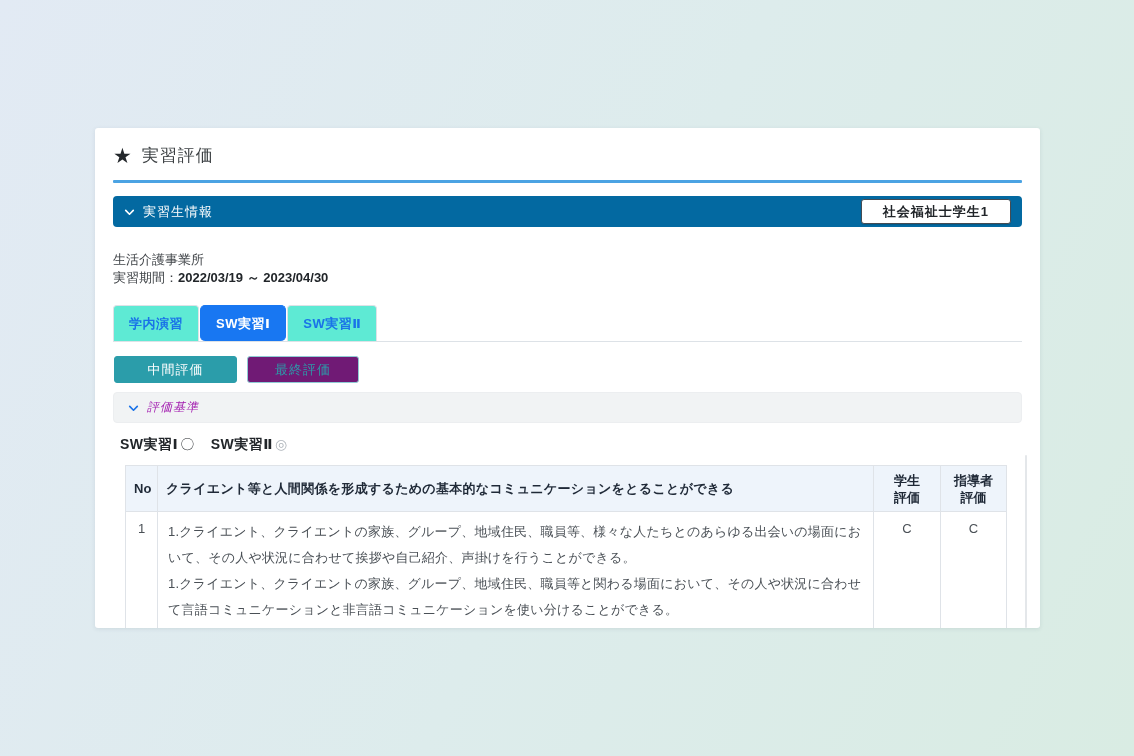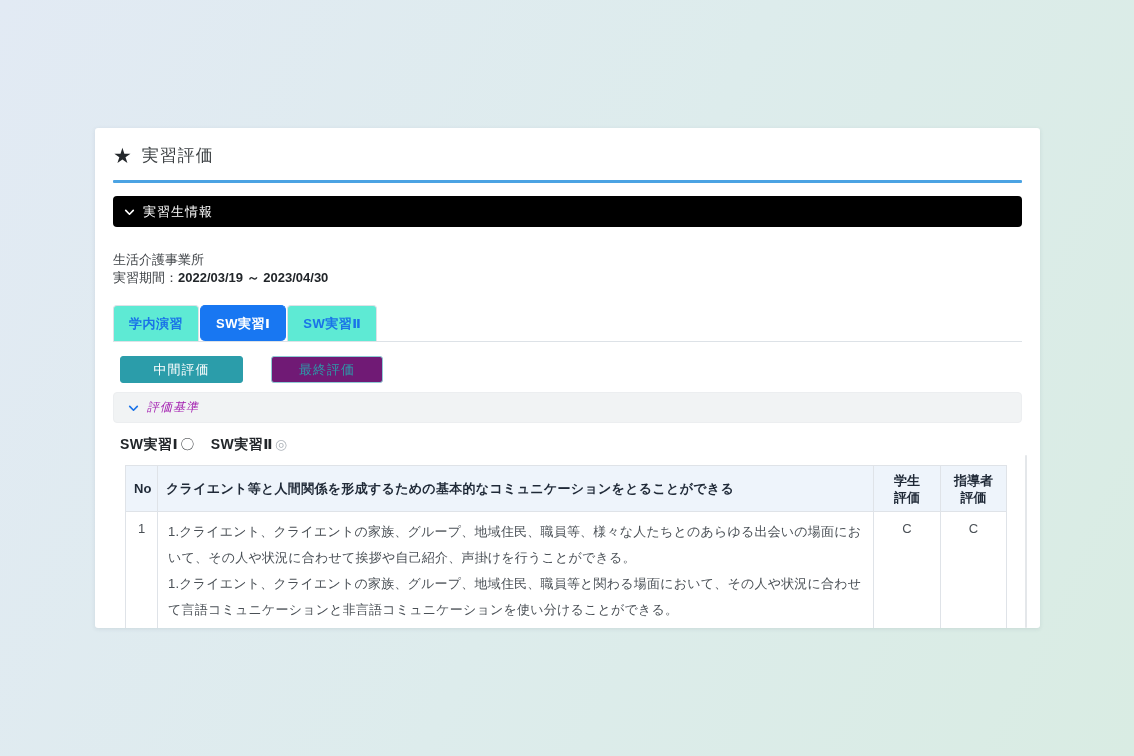--- a/index.html
+++ b/index.html
@@ -25,21 +25,21 @@
   
   .title-row { display: flex; align-items: center; gap: 10px; height: 30px; }
   .star-icon { font-size: 21px; color: #23272b; line-height: 1; }
   .page-title { font-size: 17px; color: #3c4043; letter-spacing: 1px; }
   .title-rule { height: 3px; background: #4ba3e3; margin-top: 10px; border-radius: 1px; }
 
   
   .info-bar {
     margin-top: 13px;
     height: 31px;
-    background: #000000;
+    background: #0369a1;
     border-radius: 4px;
     display: flex; align-items: center;
     padding: 0 11px;
     color: #fff;
     cursor: pointer;
   }
   .info-bar .chev { display: inline-flex; margin-right: 8px; margin-top: 1px; }
   .info-bar-label { font-size: 13px; letter-spacing: 1px; }
   .student-btn {
     margin-left: auto;
@@ -81,21 +81,21 @@
   .tab.active {
     background: #1877f2;
     color: #fff;
     border-color: #1877f2;
     border-radius: 5px;
     height: 36px;
     margin-bottom: 0px;
   }
 
   
-  .phase-row { margin-top: 14px; margin-left: 7px; display: flex; gap: 28px; }
+  .phase-row { margin-top: 14px; margin-left: 1px; display: flex; gap: 10px; }
   .phase-btn {
     height: 27px;
     min-width: 123px;
     border-radius: 3px;
     font-size: 13px;
     font-family: inherit;
     letter-spacing: 1px;
     cursor: pointer;
   }
   .phase-btn.filled { background: #2b9daa; color: #fff; border: 1px solid #2b9daa; }
@@ -171,20 +171,21 @@
   </div>
   <div class="title-rule"></div>
 
   <div class="info-bar">
     <span class="chev">
       <svg width="11" height="11" viewBox="0 0 16 16">
           <path d="M2.5 5l5.5 5.5L13.5 5" stroke="#ffffff" stroke-width="2.4" fill="none" stroke-linecap="round" stroke-linejoin="round"></path>
         </svg>
     </span>
     <span class="info-bar-label">実習生情報</span>
+    <button class="student-btn">社会福祉士学生1</button>
   </div>
 
   <div class="meta">
     <div>生活介護事業所</div>
     <div class="period"><span>実習期間：</span><b>2022/03/19 ～ 2023/04/30</b></div>
   </div>
 
   <div class="tabs">
     <div class="tab">学内演習</div>
     <div class="tab active">SW実習Ⅰ</div>

